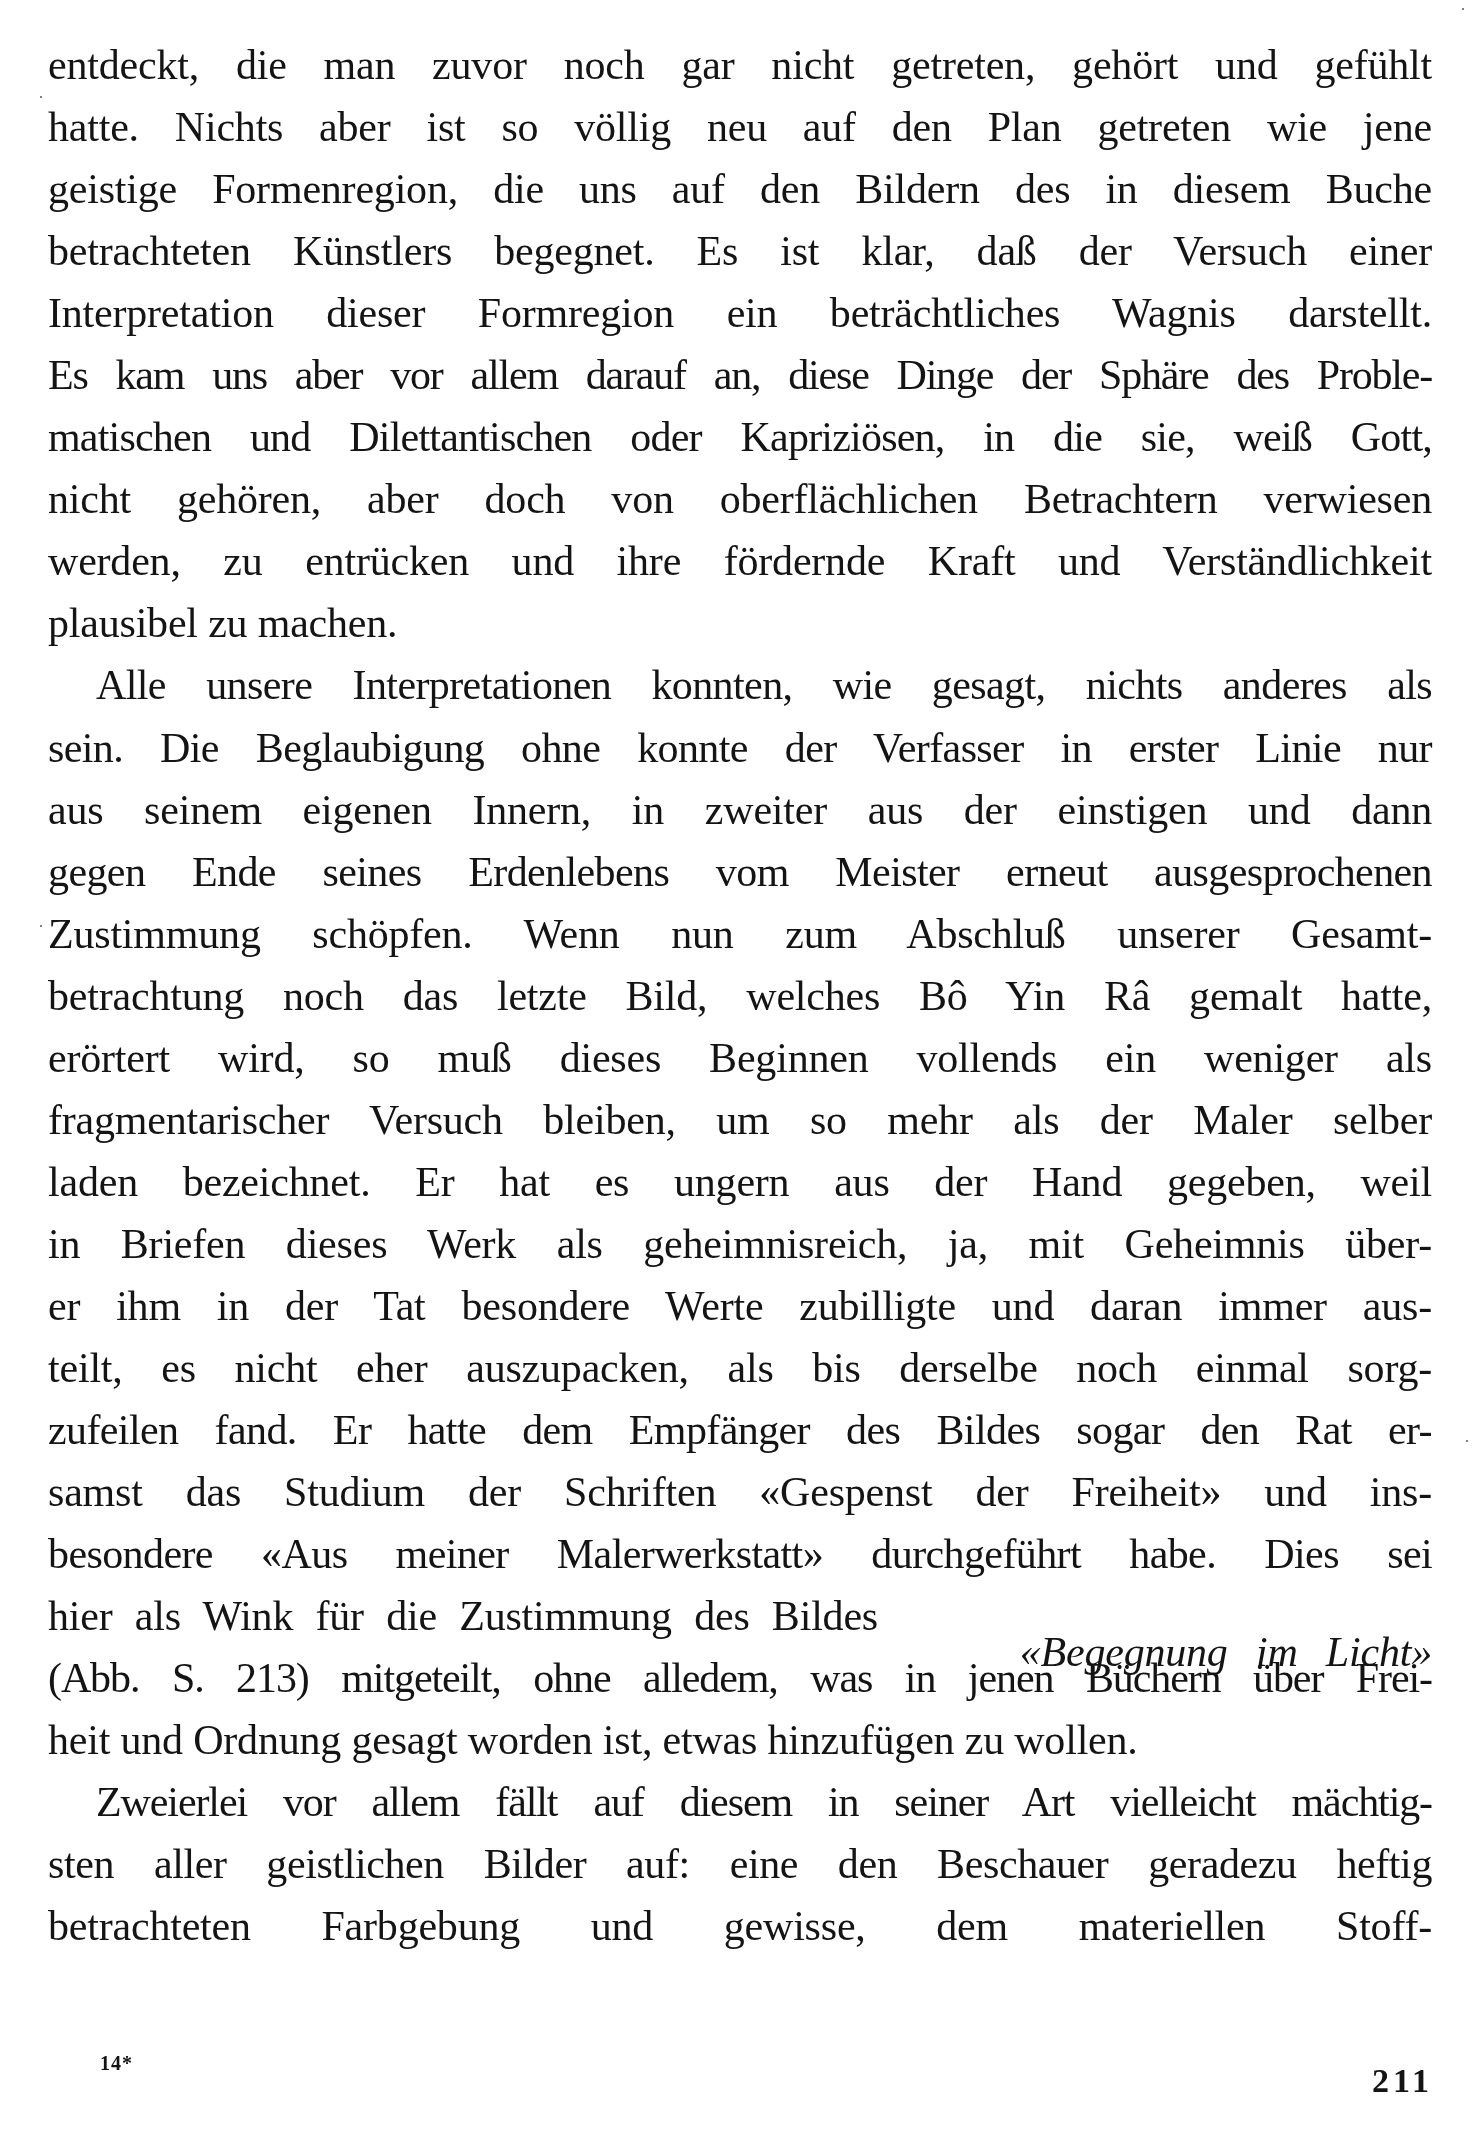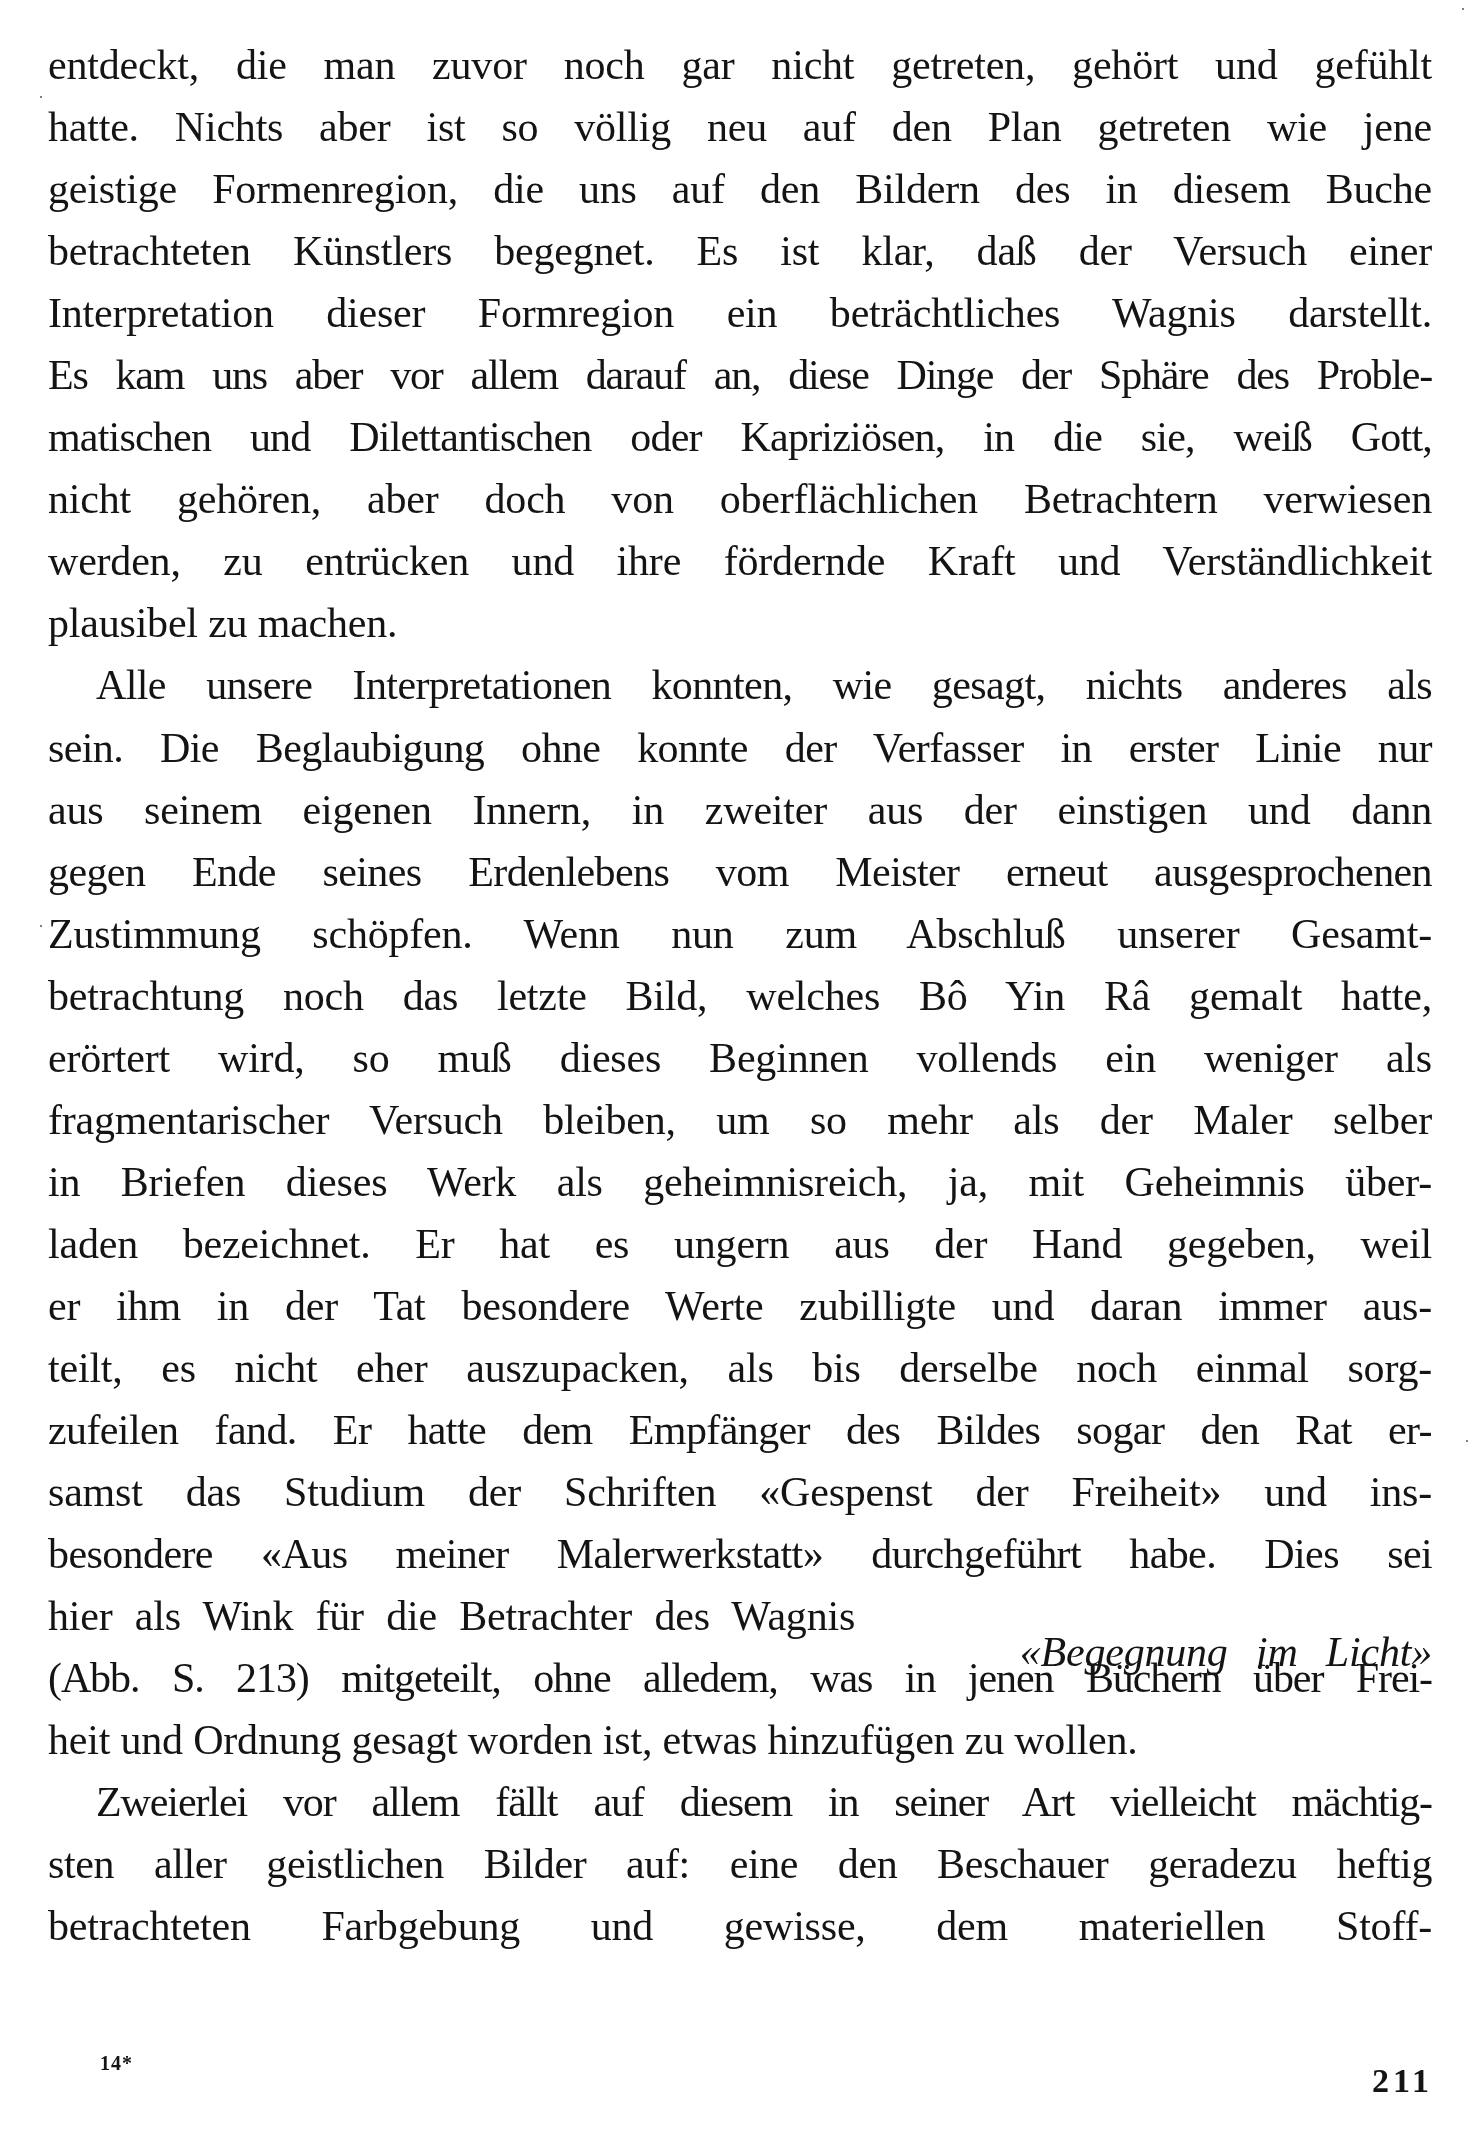--- a/index.html
+++ b/index.html
@@ -95,29 +95,29 @@
 
     <div>
       <div class="line indent" style="letter-spacing:-0.6px">Alle unsere Interpretationen konnten, wie gesagt, nichts anderes als</div>
       <div class="line" style="letter-spacing:-0.6px">sein. Die Beglaubigung ohne konnte der Verfasser in erster Linie nur</div>
       <div class="line">aus seinem eigenen Innern, in zweiter aus der einstigen und dann</div>
       <div class="line" style="letter-spacing:-0.6px">gegen Ende seines Erdenlebens vom Meister erneut ausgesprochenen</div>
       <div class="line">Zustimmung schöpfen. Wenn nun zum Abschluß unserer Gesamt-</div>
       <div class="line">betrachtung noch das letzte Bild, welches Bô Yin Râ gemalt hatte,</div>
       <div class="line">erörtert wird, so muß dieses Beginnen vollends ein weniger als</div>
       <div class="line">fragmentarischer Versuch bleiben, um so mehr als der Maler selber</div>
+      <div class="line">laden bezeichnet. Er hat es ungern aus der Hand gegeben, weil</div>
       <div class="line">in Briefen dieses Werk als geheimnisreich, ja, mit Geheimnis über-</div>
-      <div class="line">laden bezeichnet. Er hat es ungern aus der Hand gegeben, weil</div>
       <div class="line">er ihm in der Tat besondere Werte zubilligte und daran immer aus-</div>
       <div class="line">teilt, es nicht eher auszupacken, als bis derselbe noch einmal sorg-</div>
       <div class="line" style="letter-spacing:-0.6px">zufeilen fand. Er hatte dem Empfänger des Bildes sogar den Rat er-</div>
       <div class="line">samst das Studium der Schriften «Gespenst der Freiheit» und ins-</div>
       <div class="line" style="letter-spacing:-0.6px">besondere «Aus meiner Malerwerkstatt» durchgeführt habe. Dies sei</div>
       <div class="line" style="display:flex;justify-content:space-between;text-align-last:auto;">
-        <span style="white-space:pre;word-spacing:12px;">hier als Wink für die Betrachter des Wagnis </span>
+        <span style="white-space:pre;word-spacing:12px;">hier als Wink für die Zustimmung des Bildes </span>
         <span class="ital" style="word-spacing:18px;margin-top:36px;">«Begegnung im Licht»</span>
       </div>
       <div class="line" style="letter-spacing:-1.1px">(Abb. S. 213) mitgeteilt, ohne alledem, was in jenen Büchern über Frei-</div>
       <div class="line last">heit und Ordnung gesagt worden ist, etwas hinzufügen zu wollen.</div>
     </div>
 
     <div>
       <div class="line indent" style="letter-spacing:-1.1px">Zweierlei vor allem fällt auf diesem in seiner Art vielleicht mächtig-</div>
       <div class="line" style="letter-spacing:-0.4px">sten aller geistlichen Bilder auf: eine den Beschauer geradezu heftig</div>
       <div class="line">betrachteten Farbgebung und gewisse, dem materiellen Stoff-</div>

